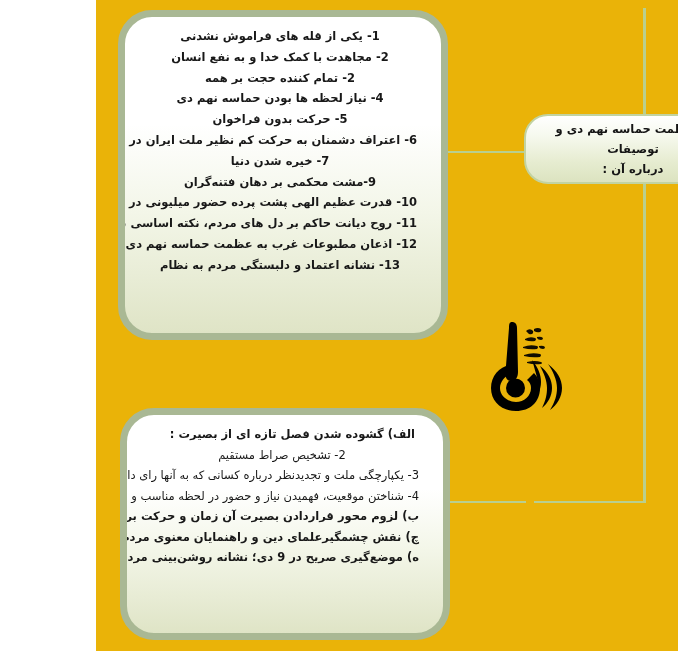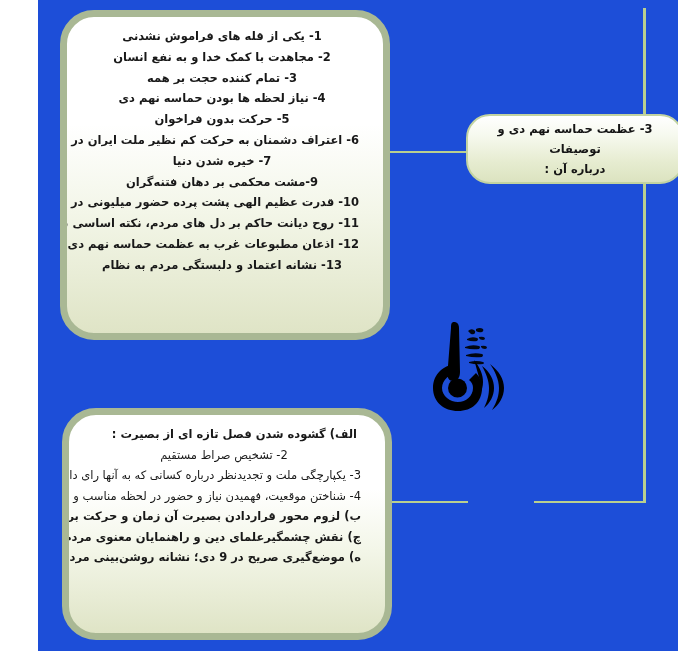--- a/index.html
+++ b/index.html
@@ -11,23 +11,23 @@
     width: 678px;
     height: 651px;
     background: #ffffff;
     font-family: "DejaVu Sans", "Liberation Sans", sans-serif;
     overflow: hidden;
     position: relative;
   }
 
   #canvas {
     position: relative;
-    width: 640px;
+    width: 582px;
     height: 651px;
-    background: #1d4ed8;
+    background: #eab308;
   }
 
   
   .conn {
     position: absolute;
     background: #b9cf8f;
   }
   .conn-h { height: 2px; }
   .conn-v { width: 3px; }
 
@@ -114,21 +114,21 @@
   <div class="conn conn-h" style="right:32px; top:501px; width:112px;"></div>
 
   <div class="conn conn-h" style="left:338px; top:151px; width:92px;"></div>
 
   <div class="conn conn-h" style="left:338px; top:501px; width:92px;"></div>
 
   <div class="panel" style="left:22px; top:10px; width:330px; height:330px;">
     <div class="panel-inner list-top">
       <div class="row normal">1- یکی از قله های فراموش نشدنی</div>
       <div class="row normal">2- مجاهدت با کمک خدا و به نفع انسان</div>
-      <div class="row normal">3- تمام کننده حجت بر همه</div>
+      <div class="row normal">2- تمام کننده حجت بر همه</div>
       <div class="row normal">4- نیاز لحظه ها بودن حماسه نهم دی</div>
       <div class="row normal">5- حرکت بدون فراخوان</div>
       <div class="row normal">6- اعتراف دشمنان به حرکت کم نظیر ملت ایران در نهم دی</div>
       <div class="row normal">7- خیره شدن دنیا</div>
       <div class="row normal">9-مشت محکمی بر دهان فتنه‌گران</div>
       <div class="row normal">10- قدرت عظیم الهی پشت پرده حضور میلیونی در نهم دی</div>
       <div class="row normal">11- روح دیانت حاکم بر دل های مردم، نکته اساسی نهم دی</div>
       <div class="row normal">12- اذعان مطبوعات غرب به عظمت حماسه نهم دی</div>
       <div class="row normal">13- نشانه اعتماد و دلبستگی مردم به نظام</div>
     </div>

